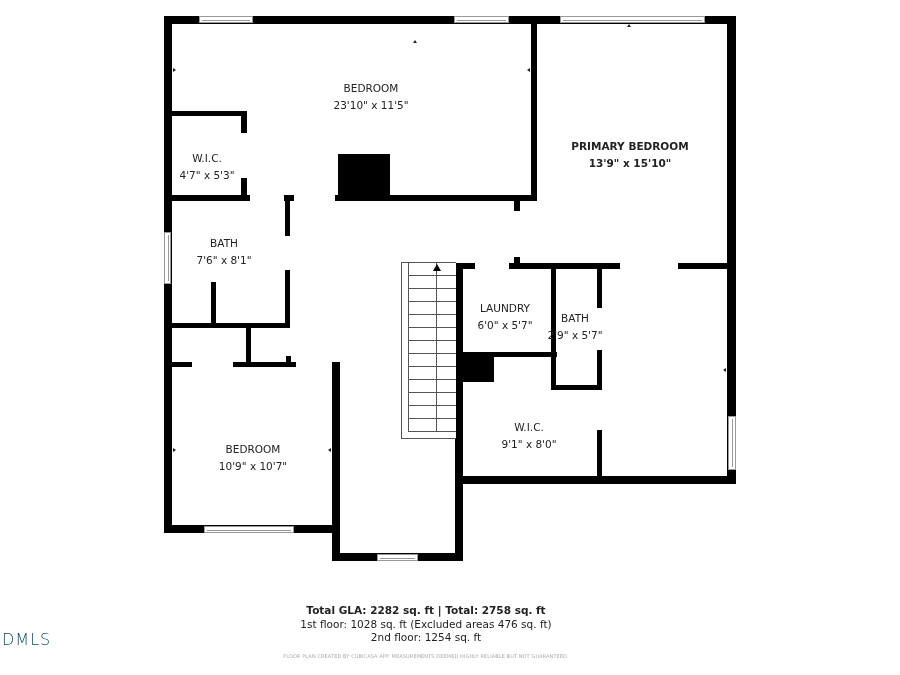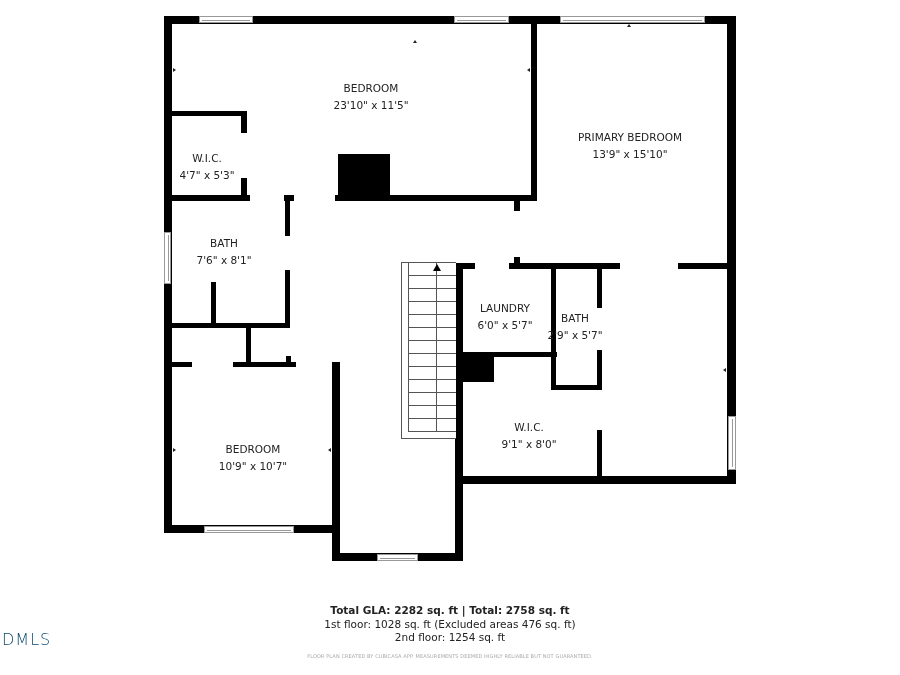--- a/index.html
+++ b/index.html
@@ -12,21 +12,21 @@
   .label { position:absolute; text-align:center; color:#222; font-size:10.5px; line-height:17px; transform:translateX(-50%); white-space:nowrap; }
   .stairs { position:absolute; left:401px; top:262px; width:55px; height:177px; border:1px solid #555; border-right:none; box-sizing:border-box; background:#fff; }
   .stairs-inner { position:absolute; left:6px; top:0; right:0; bottom:6px; border-left:1px solid #555; border-bottom:1px solid #555;
     background-image: repeating-linear-gradient(to bottom, transparent 0, transparent 12px, #555 12px, #555 13px); }
   .stairs-mid { position:absolute; left:27px; top:0; bottom:0; width:0; border-left:1px solid #555; }
   .stairs-arrow { position:absolute; left:-4px; top:1px; width:0; height:0; border-left:4px solid transparent; border-right:4px solid transparent; border-bottom:7px solid #000; }
   .tick { position:absolute; width:0; height:0; }
   .tick.u { border-left:2px solid transparent; border-right:2px solid transparent; border-bottom:3px solid #222; }
   .tick.l { border-top:2px solid transparent; border-bottom:2px solid transparent; border-right:3px solid #222; }
   .tick.r { border-top:2px solid transparent; border-bottom:2px solid transparent; border-left:3px solid #222; }
-  .footer { position:absolute; left:450px; transform:translateX(-50%); text-align:right; color:#222; white-space:nowrap; }
+  .footer { position:absolute; left:426px; transform:translateX(-50%); text-align:right; color:#222; white-space:nowrap; }
   .f1 { top:604px; font-size:10.5px; font-weight:bold; }
   .f2 { top:618px; font-size:10.5px; }
   .f3 { top:631px; font-size:10.5px; }
   .f4 { top:653px; font-size:5px; color:#aaa; letter-spacing:0.1px; }
   .mls { position:absolute; left:2px; top:630px; font-size:16px; color:#0c4a6e; letter-spacing:1px; font-weight:300; }
 </style>
 </head>
 <body>
 
 <div class="plan">
@@ -98,21 +98,21 @@
   <div class="tick l" style="left:723px;top:368px;"></div>
 
   <div class="label" style="left:371px;top:80px;">
     <div>BEDROOM</div>
     <div>23'10" x 11'5"</div>
   </div>
   <div class="label" style="left:207px;top:150px;">
     <div>W.I.C.</div>
     <div>4'7" x 5'3"</div>
   </div>
-  <div class="label" style="left:630px;top:129px;">
+  <div class="label" style="left:630px;top:138px;font-weight:bold;">
     <div>PRIMARY BEDROOM</div>
     <div>13'9" x 15'10"</div>
   </div>
   <div class="label" style="left:224px;top:235px;">
     <div>BATH</div>
     <div>7'6" x 8'1"</div>
   </div>
   <div class="label" style="left:505px;top:300px;">
     <div>LAUNDRY</div>
     <div>6'0" x 5'7"</div>

